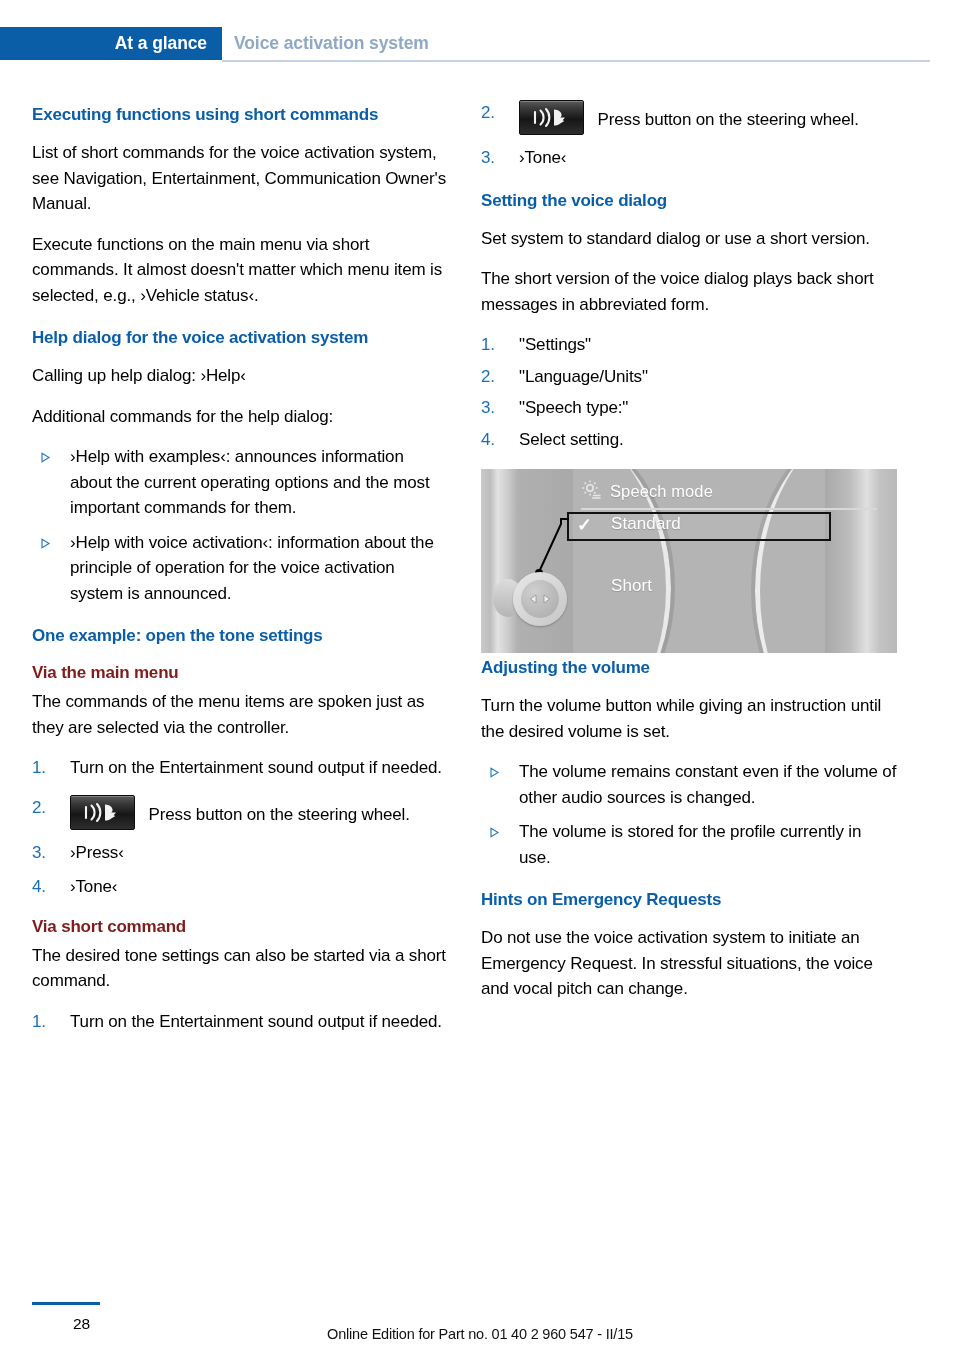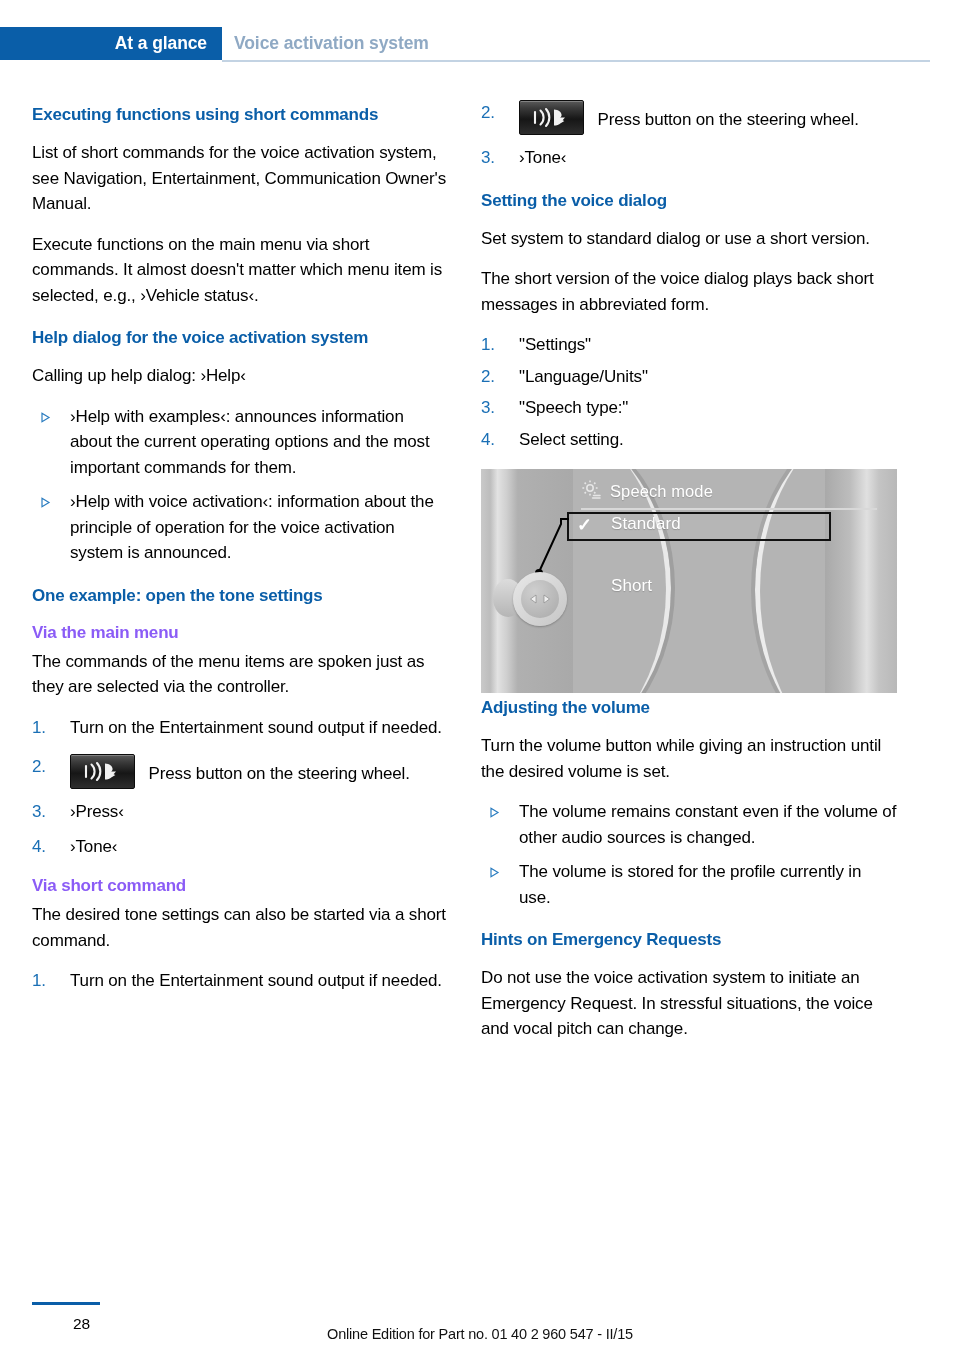--- a/index.html
+++ b/index.html
@@ -73,21 +73,21 @@
   
   h1.sec {
     color: #0a5ea8;
     font-size: 17px;
     font-weight: bold;
     line-height: 29px;
     margin: 0 0 11px 0;
     letter-spacing: -0.2px;
   }
   h3.subsub {
-    color: #8b5cf6;
+    color: #7f1d1d;
     font-size: 17px;
     font-weight: bold;
     line-height: 23px;
     margin: 0 0 5px 0;
     letter-spacing: -0.2px;
   }
   p.body {
     font-size: 17px;
     line-height: 25.5px;
     margin: 0 0 15px 0;
@@ -150,21 +150,21 @@
     box-shadow: inset 0 1px 0 rgba(255,255,255,0.25);
     overflow: hidden;
   }
   .voice-btn svg { position: absolute; left: 12px; top: 5px; }
   .li-inline-icon { margin-right: 9px; }
 
   
   .idrive {
     position: relative;
     width: 416px;
-    height: 224px;
+    height: 184px;
     background: #b4b4b4;
     margin: 17px 0 0 0;
     overflow: hidden;
   }
   .idrive-bezel-l {
     position: absolute; left: 0; top: 0; width: 92px; height: 224px;
     background: linear-gradient(90deg,#c9c9c9 0%,#bdbdbd 10%,#e2e2e2 18%,#cfcfcf 28%,#b0b0b0 40%,#a9a9a9 100%);
   }
   .idrive-bezel-r {
     position: absolute; right: 0; top: 0; width: 72px; height: 224px;
@@ -284,20 +284,21 @@
 <div class="header-rule"></div>
 
 <div class="col col-left">
 
   <h1 class="sec">Executing functions using short commands</h1>
   <p class="body">List of short commands for the voice activation system, see Navigation, Entertainment, Communication Owner's Manual.</p>
   <p class="body">Execute functions on the main menu via short commands. It almost doesn't matter which menu item is selected, e.g., ›Vehicle status‹.</p>
 
   <h1 class="sec sp-top-28">Help dialog for the voice activation system</h1>
   <p class="body">Calling up help dialog: ›Help‹</p>
+  <p class="body">Additional commands for the help dialog:</p>
 
   <ul class="tri">
     <li>
       <span class="tri-marker">
         <svg width="11" height="11" viewBox="0 0 11 11">
             <path d="M2 1.2 L9 5.5 L2 9.8 Z" fill="none" stroke="#2a7cc0" stroke-width="1.2"></path>
           </svg>
       </span>
       <span>›Help with examples‹: announces information about the current operating options and the most important commands for them.</span>
     </li>

